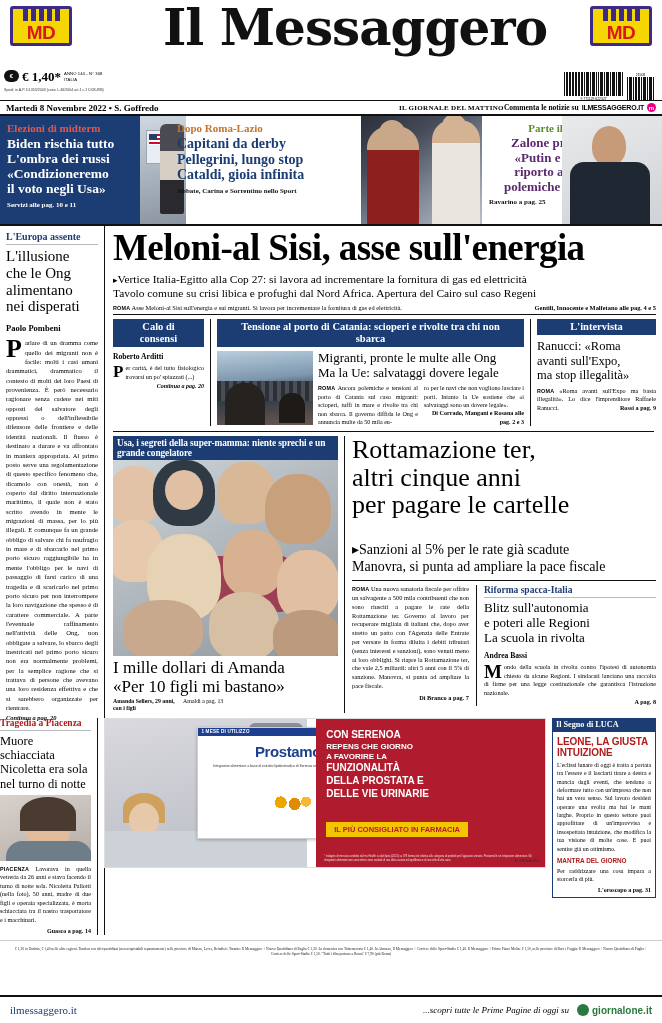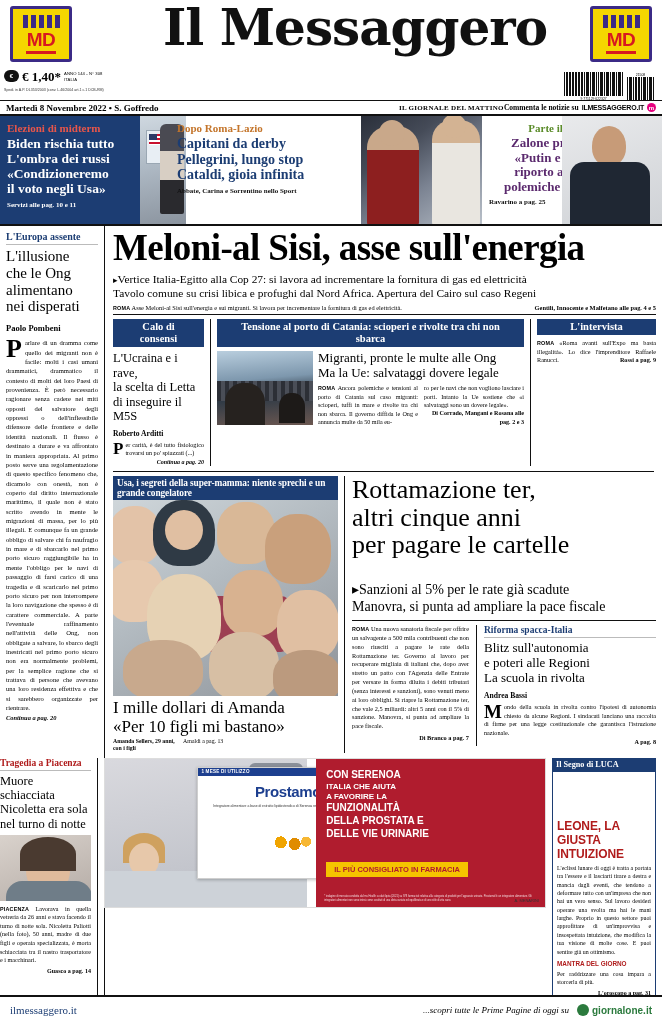--- a/index.html
+++ b/index.html
@@ -7,21 +7,21 @@
     width: 662px; height: 1023px;
     background: #ffffff;
     font-family: "Liberation Serif", "DejaVu Serif", serif;
     overflow: hidden;
   }
   .page { position: relative; width: 662px; height: 1023px; background:#fff; }
 
   
   .masthead { position:relative; height:100px; }
   .md-logo {
-    position:absolute; top:6px; width:62px; height:56px;
+    position:absolute; top:6px; width:62px; height:40px;
     background:#f5d600; border:3px solid #3b2a86; border-radius:3px;
     display:flex; flex-direction:column; align-items:center; justify-content:center;
   }
   .md-logo.left { left:10px; }
   .md-logo.right { right:10px; }
   .md-bars { display:flex; gap:3px; margin-bottom:2px; }
   .md-bars i { display:block; width:5px; height:13px; background:#3b2a86; }
   .md-text { font-family:"Liberation Sans", sans-serif; font-weight:bold; font-size:19px; color:#d71920; letter-spacing:-.5px; line-height:1; }
   .md-underline { width:30px; height:3px; background:#d71920; margin-top:2px; }
 
@@ -250,21 +250,21 @@
   .ad-right .copy em { font-style:normal; font-size:10px; }
   .ad-right .badge { position:absolute; left:10px; bottom:30px; background:#f5c400; color:#b01c2e;
      font-family:"Liberation Sans",sans-serif; font-weight:bold; font-size:7.5px; text-align:center; padding:3px 8px; line-height:1.2;}
   .ad-right .legal { position:absolute; left:8px; right:6px; bottom:4px; font-family:"Liberation Sans",sans-serif;
      font-size:2.6px; line-height:1.45; color:#f3d9dc; }
   .ad-menarini { position:absolute; right:6px; bottom:4px; font-family:"Liberation Sans",sans-serif; font-size:4px; color:#333; text-align:center;}
 
   .bt-right { width:104px; padding-left:0; }
   .luca-hdr { background:#1c3d73; color:#fff; font-weight:bold; font-size:8.2px; padding:2px 4px; }
   .luca-box { border:1px solid #1c3d73; padding:4px; margin-top:0; }
-  .luca-sign { color:#b01c1c; font-weight:bold; font-size:12px; font-family:"Liberation Sans",sans-serif; letter-spacing:-.1px;margin-top:43px;}
+  .luca-sign { color:#b01c1c; font-weight:bold; font-size:10px; font-family:"Liberation Sans",sans-serif; letter-spacing:-.1px;}
   .luca-text { font-size:5.9px; line-height:1.42; text-align:justify; margin-top:3px;}
   .luca-sub { color:#b01c1c; font-weight:bold; font-size:6.4px; margin-top:4px; font-family:"Liberation Sans",sans-serif;}
   .luca-ref { display:block; text-align:right; font-weight:bold; font-size:6px; margin-top:3px; }
 
   
   .foot-legal { font-size:3.6px; line-height:1.5; text-align:center; padding:6px 12px 4px 12px; color:#222; border-top:1px solid #ccc; margin-top:5px;}
   .foot-bar { position:absolute; left:0; right:0; bottom:0; height:28px; border-top:2px solid #111;
      display:flex; align-items:center; padding:0 10px; background:#fff; }
   .foot-bar .site { font-size:11px; color:#1c3d73; font-family:"Liberation Serif",serif; }
   .foot-bar .mid { flex:1; text-align:right; font-size:9px; font-style:italic; padding-right:8px;}
@@ -457,23 +457,20 @@
             <span>Asse Meloni-al Sisi sull'energia e sui migranti. Si lavora per incrementare la fornitura di gas ed elettricità.</span>
           </div>
           <div class="byl">Gentili, Innocente e Malfetano alle pag. 4 e 5</div>
         </div>
       </div>
 
       <div class="boxrow">
 
         <div class="bx bx1">
           <div class="bx-hdr">Calo di consensi</div>
-          <div class="bx-title" style="white-space:pre-line">L'Ucraina e i rave,
-la scelta di Letta
-di inseguire il M5S</div>
           <div class="bx-author">Roberto Arditti</div>
           <div class="bx-text">
             <span class="dropcap">P</span><span>er carità, è del tutto fisiologico trovarsi un po' spiazzati (...)</span>
             <span class="bx-cont">Continua a pag. 20</span>
           </div>
         </div>
 
         <div class="bx bx2">
           <div class="bx-hdr">Tensione al porto di Catania: scioperi e rivolte tra chi non sbarca</div>
           <div class="bx2-flow">
@@ -494,20 +491,23 @@
                   <span>ro per le navi che non vogliono lasciare i porti. Intanto la Ue sostiene che «i salvataggi sono un dovere legale».</span>
                   <div class="bx2-ref">Di Corrado, Mangani e Rosana alle pag. 2 e 3</div>
                 </div>
               </div>
             </div>
           </div>
         </div>
 
         <div class="bx bx3">
           <div class="bx-hdr">L'intervista</div>
+          <div class="bx3-title" style="white-space:pre-line">Ranucci: «Roma
+avanti sull'Expo,
+ma stop illegalità»</div>
           <div class="bx3-text">
             <span class="roma-tag">ROMA</span>
             <span>«Roma avanti sull'Expo ma basta illegalità». Lo dice l'imprenditore Raffaele Ranucci.</span>
             <span class="bx3-ref">Rossi a pag. 9</span>
           </div>
         </div>
       </div>
 
       <div class="rule-full"></div>
 
@@ -598,21 +598,21 @@
           <div class="ad-box">
             <div class="hdr">1 MESE DI UTILIZZO</div>
             <div class="brand">Prostamol</div>
             <div class="sub">Integratore alimentare a base di estratto lipidosterolico di Serenoa repens — 1 capsula molle al giorno</div>
             <div class="pills"></div>
             <div class="foot">&nbsp;</div>
           </div>
           <div class="ad-right">
             <div class="copy">
               <em>CON SERENOA</em><br>
-              <span>ITALIA CHE AIUTA</span><br>
+              <span>REPENS CHE GIORNO</span><br>
               <span>A FAVORIRE LA</span><br>
               <em>FUNZIONALITÀ</em><br>
               <em>DELLA PROSTATA E</em><br>
               <em>DELLE VIE URINARIE</em>
             </div>
             <div class="badge">IL PIÙ CONSIGLIATO IN FARMACIA</div>
             <div class="legal">* indagine di mercato condotta da Ims Health su dati Iqvia (2021) su 978 farmacisti relativa alla categoria di prodotti per l'apparato urinario. Prostamol è un integratore alimentare. Gli integratori alimentari non sono intesi come sostituti di una dieta variata ed equilibrata e di uno stile di vita sano.</div>
           </div>
           <div class="ad-menarini">A. MENARINI</div>
         </div>

